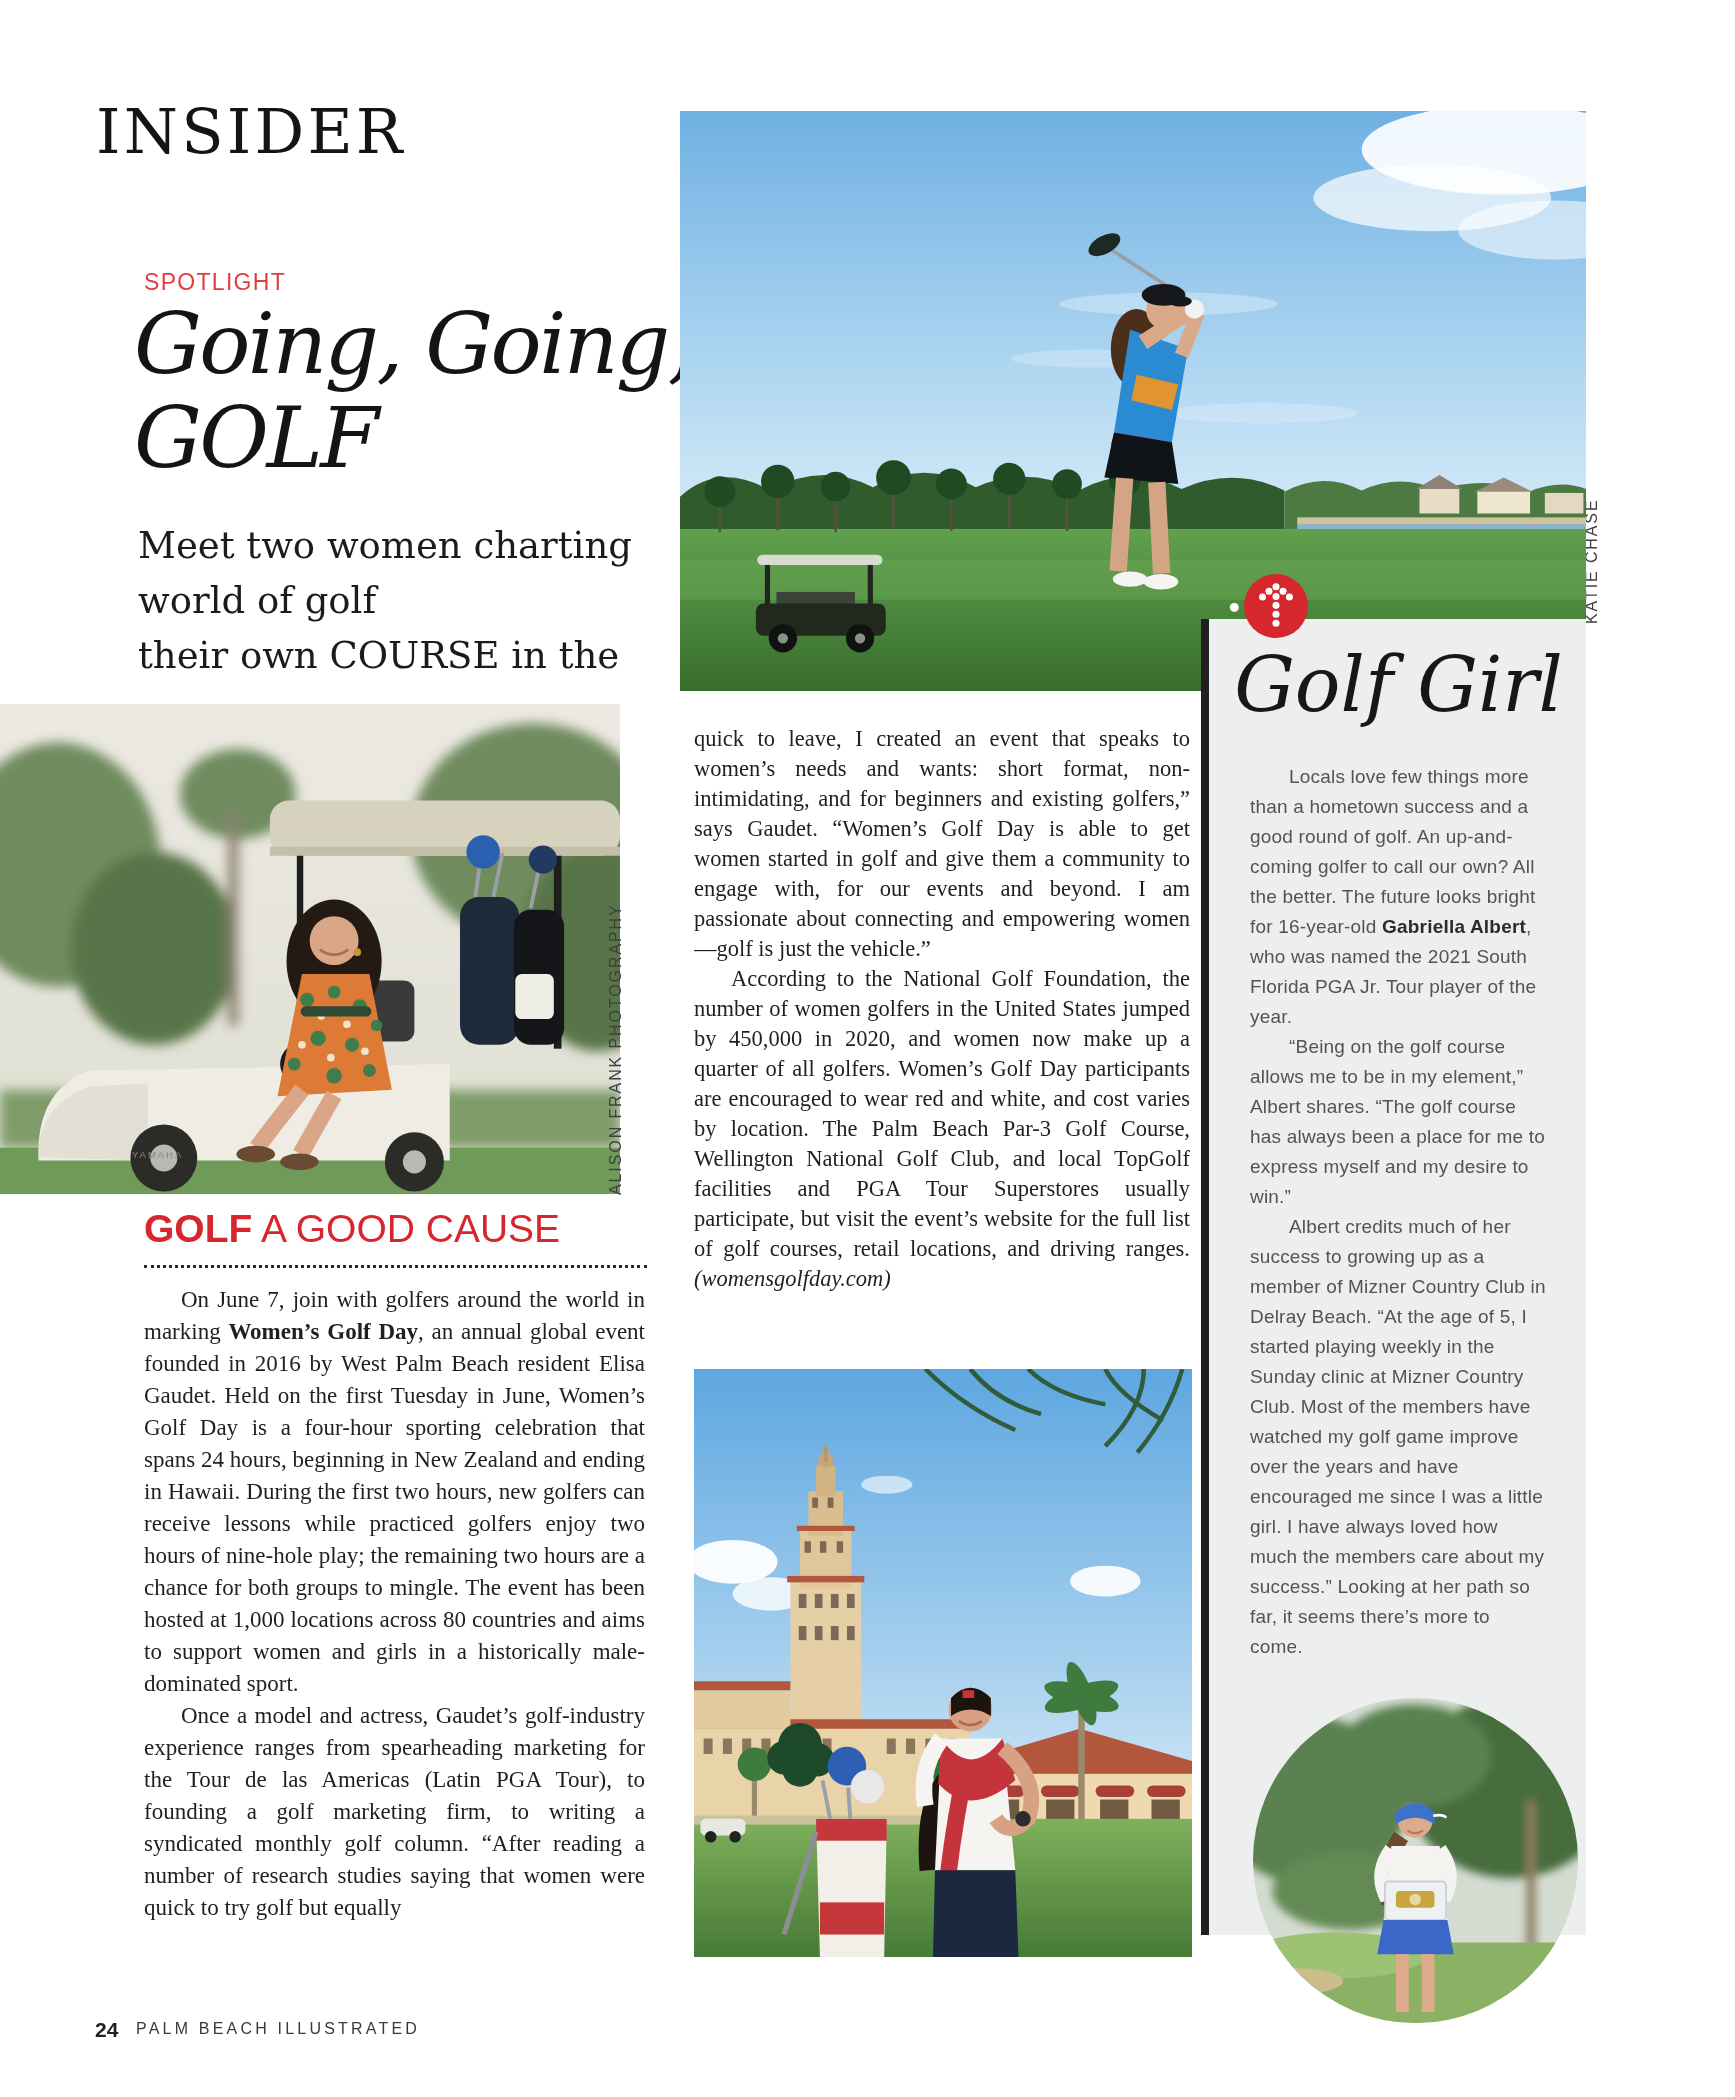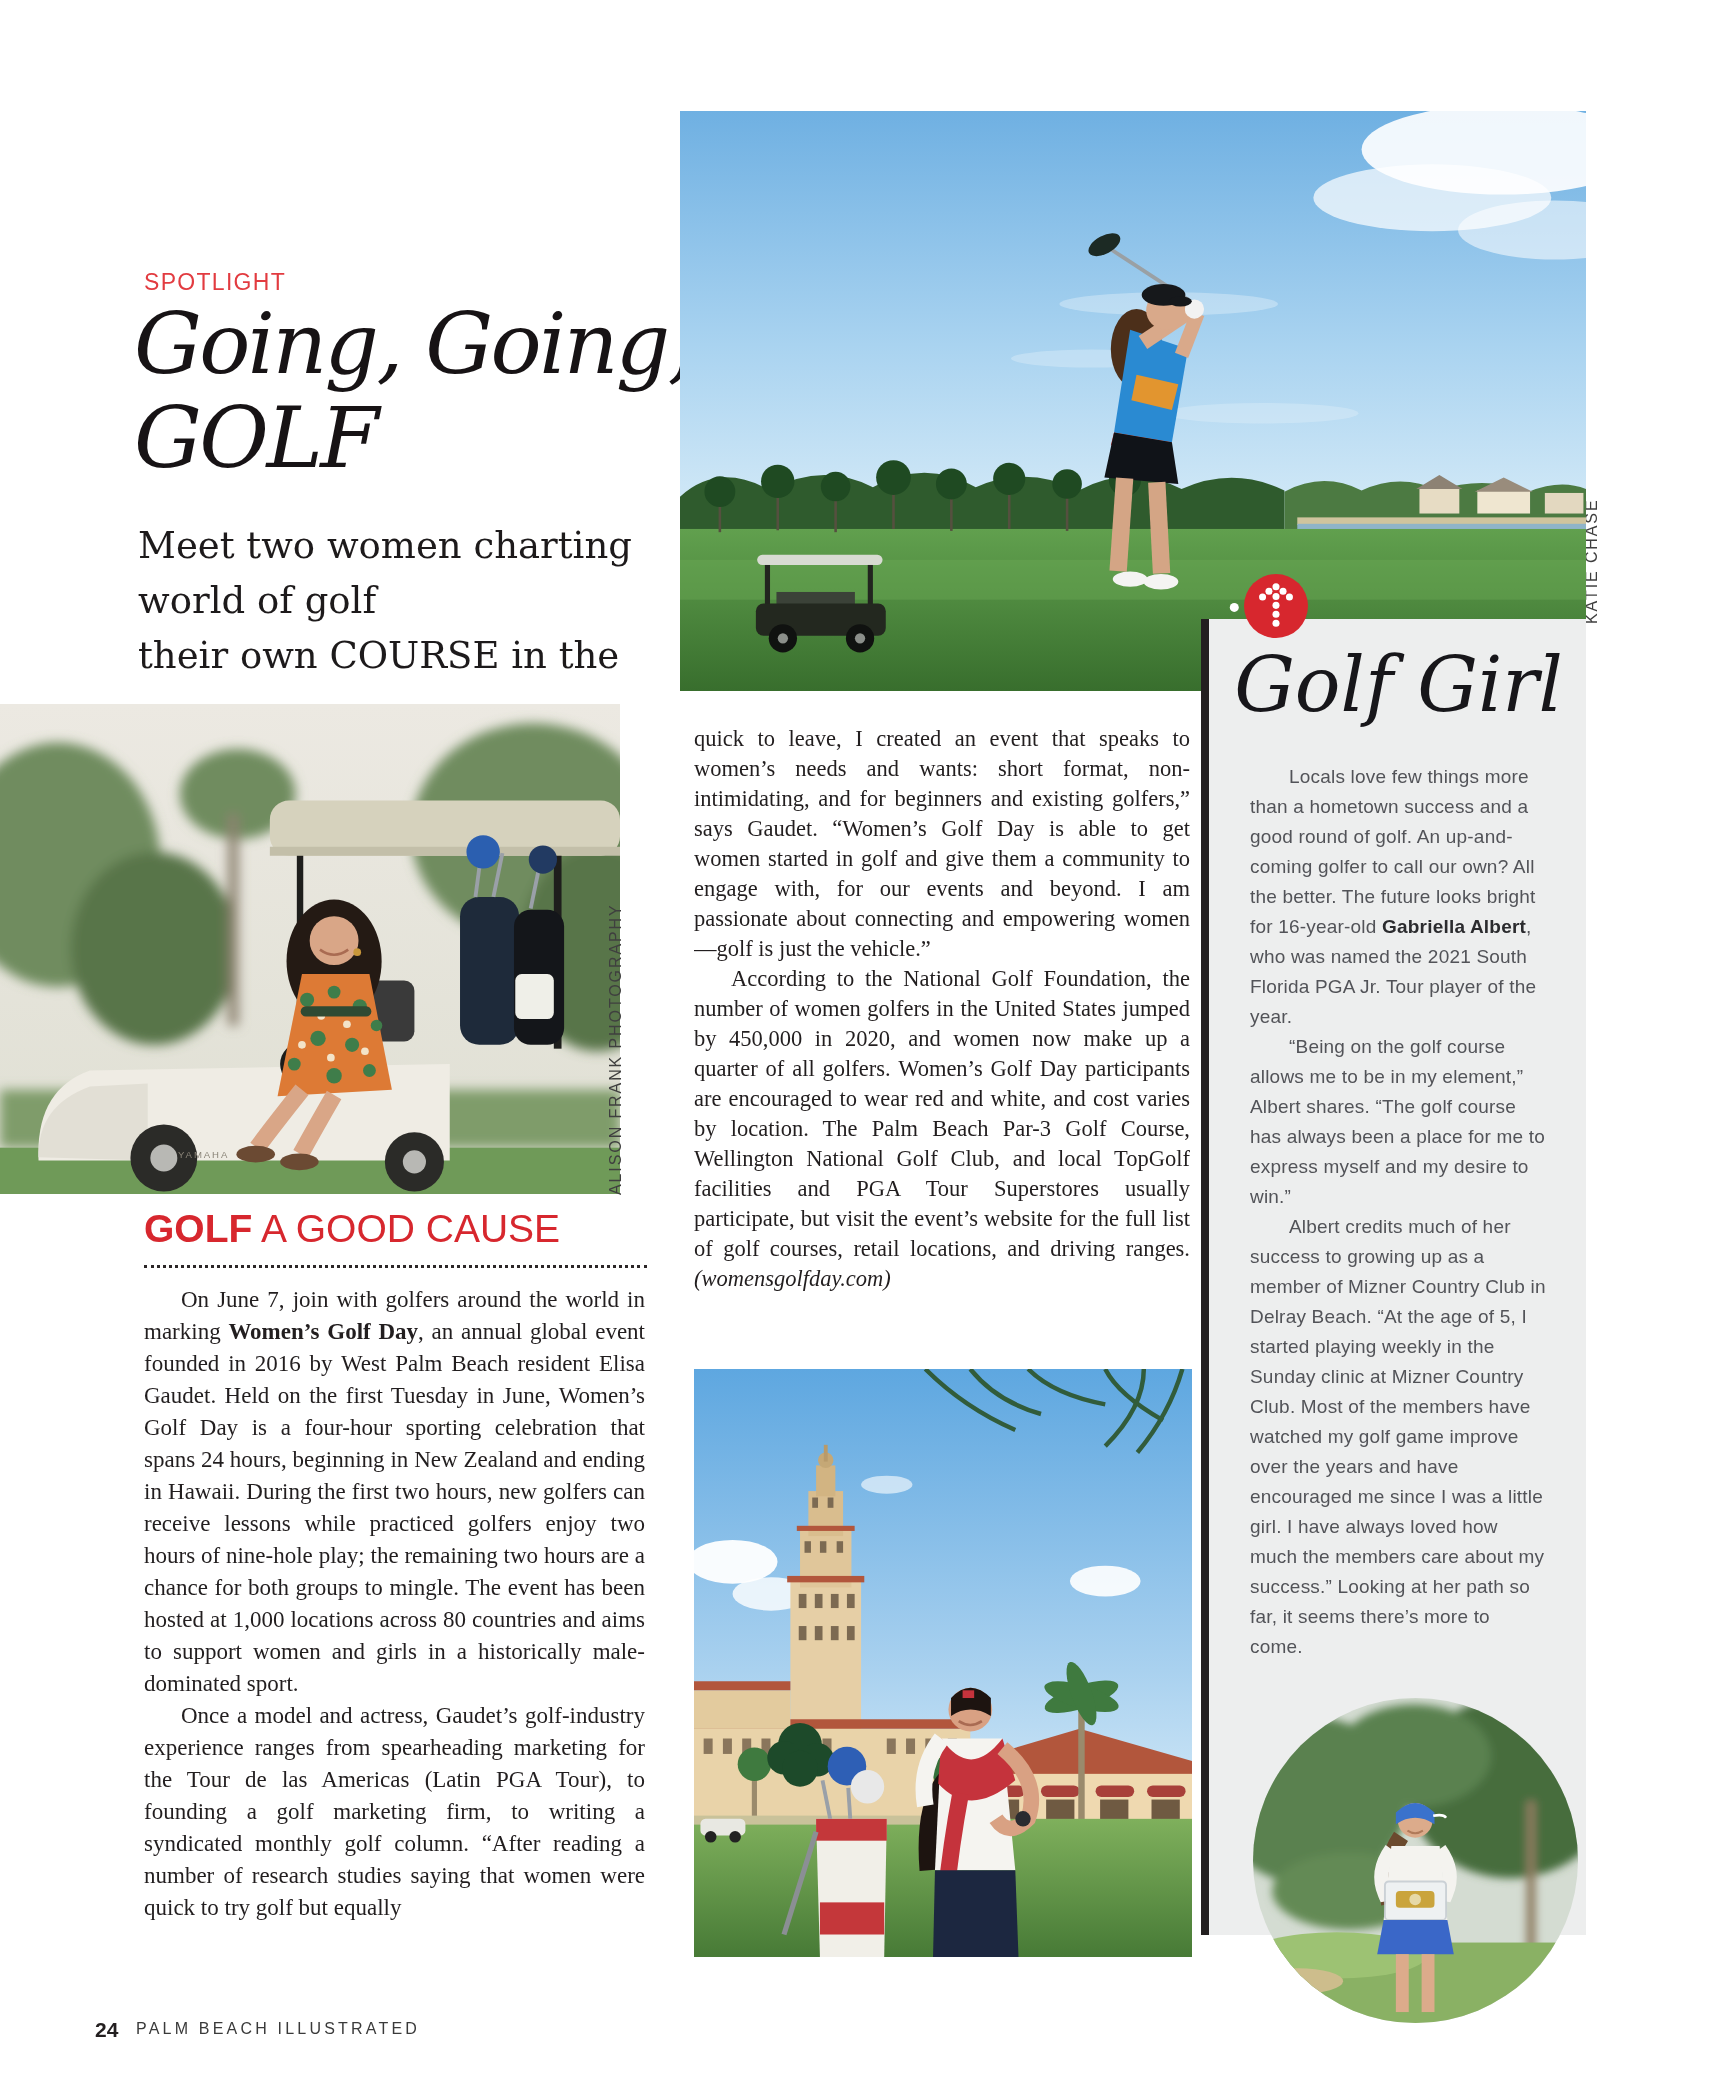--- a/index.html
+++ b/index.html
@@ -29,21 +29,21 @@
   .bodycol strong{font-weight:700;}
   .bodycol em{font-style:italic;}
 
   
   .photo{overflow:hidden;}
   .photo svg{display:block;width:100%;height:100%;}
   .top-photo{left:680px;top:111px;width:906px;height:580px;z-index:1;}
   .cart-photo{left:0;top:704px;width:620px;height:490px;}
   .mid-photo{left:694px;top:1369px;width:498px;height:588px;}
   .circle-photo{left:1253px;top:1698px;width:325px;height:325px;border-radius:50%;z-index:4;}
-  .cart-brand{left:132px;top:1149px;font-size:9.6px;letter-spacing:1.9px;color:#8a8478;z-index:2;margin-left:46px;}
+  .cart-brand{left:132px;top:1149px;font-size:9.6px;letter-spacing:1.9px;color:#8a8478;z-index:2;}
 
   
   .credit{writing-mode:vertical-rl;transform:rotate(180deg);font-size:16px;letter-spacing:1.9px;
           color:#3f3f3f;white-space:nowrap;}
   .credit-top{left:1583px;top:489px;height:135px;}
   .credit-cart{left:607px;top:935px;height:260px;}
 
   
   .side-rule{left:1201px;top:619px;width:8.4px;height:1316px;background:#231f20;z-index:3;}
   .side-panel{left:1209px;top:619px;width:377px;height:1316px;background:#edeeee;z-index:2;}
@@ -58,20 +58,21 @@
 
   
   .folio-num{left:95px;top:2018px;font-size:21px;font-weight:700;color:#231f20;}
   .folio-title{left:136px;top:2020px;font-size:16px;letter-spacing:3.2px;color:#3a3a3a;}
 </style>
 </head>
 <body>
 
 <div class="page">
 
+  <div class="abs insider">INSIDER</div>
 
   <div class="abs photo top-photo">
     <svg viewBox="0 0 1409 902" preserveAspectRatio="none">
       <defs>
         <linearGradient id="skyg" x1="0" y1="0" x2="0" y2="1">
           <stop offset="0" stop-color="#6fb0e2"></stop>
             <stop offset=".55" stop-color="#a9d3f0"></stop>
             <stop offset="1" stop-color="#d8ecf8"></stop>
         </linearGradient>
         <linearGradient id="grassg" x1="0" y1="0" x2="0" y2="1">

